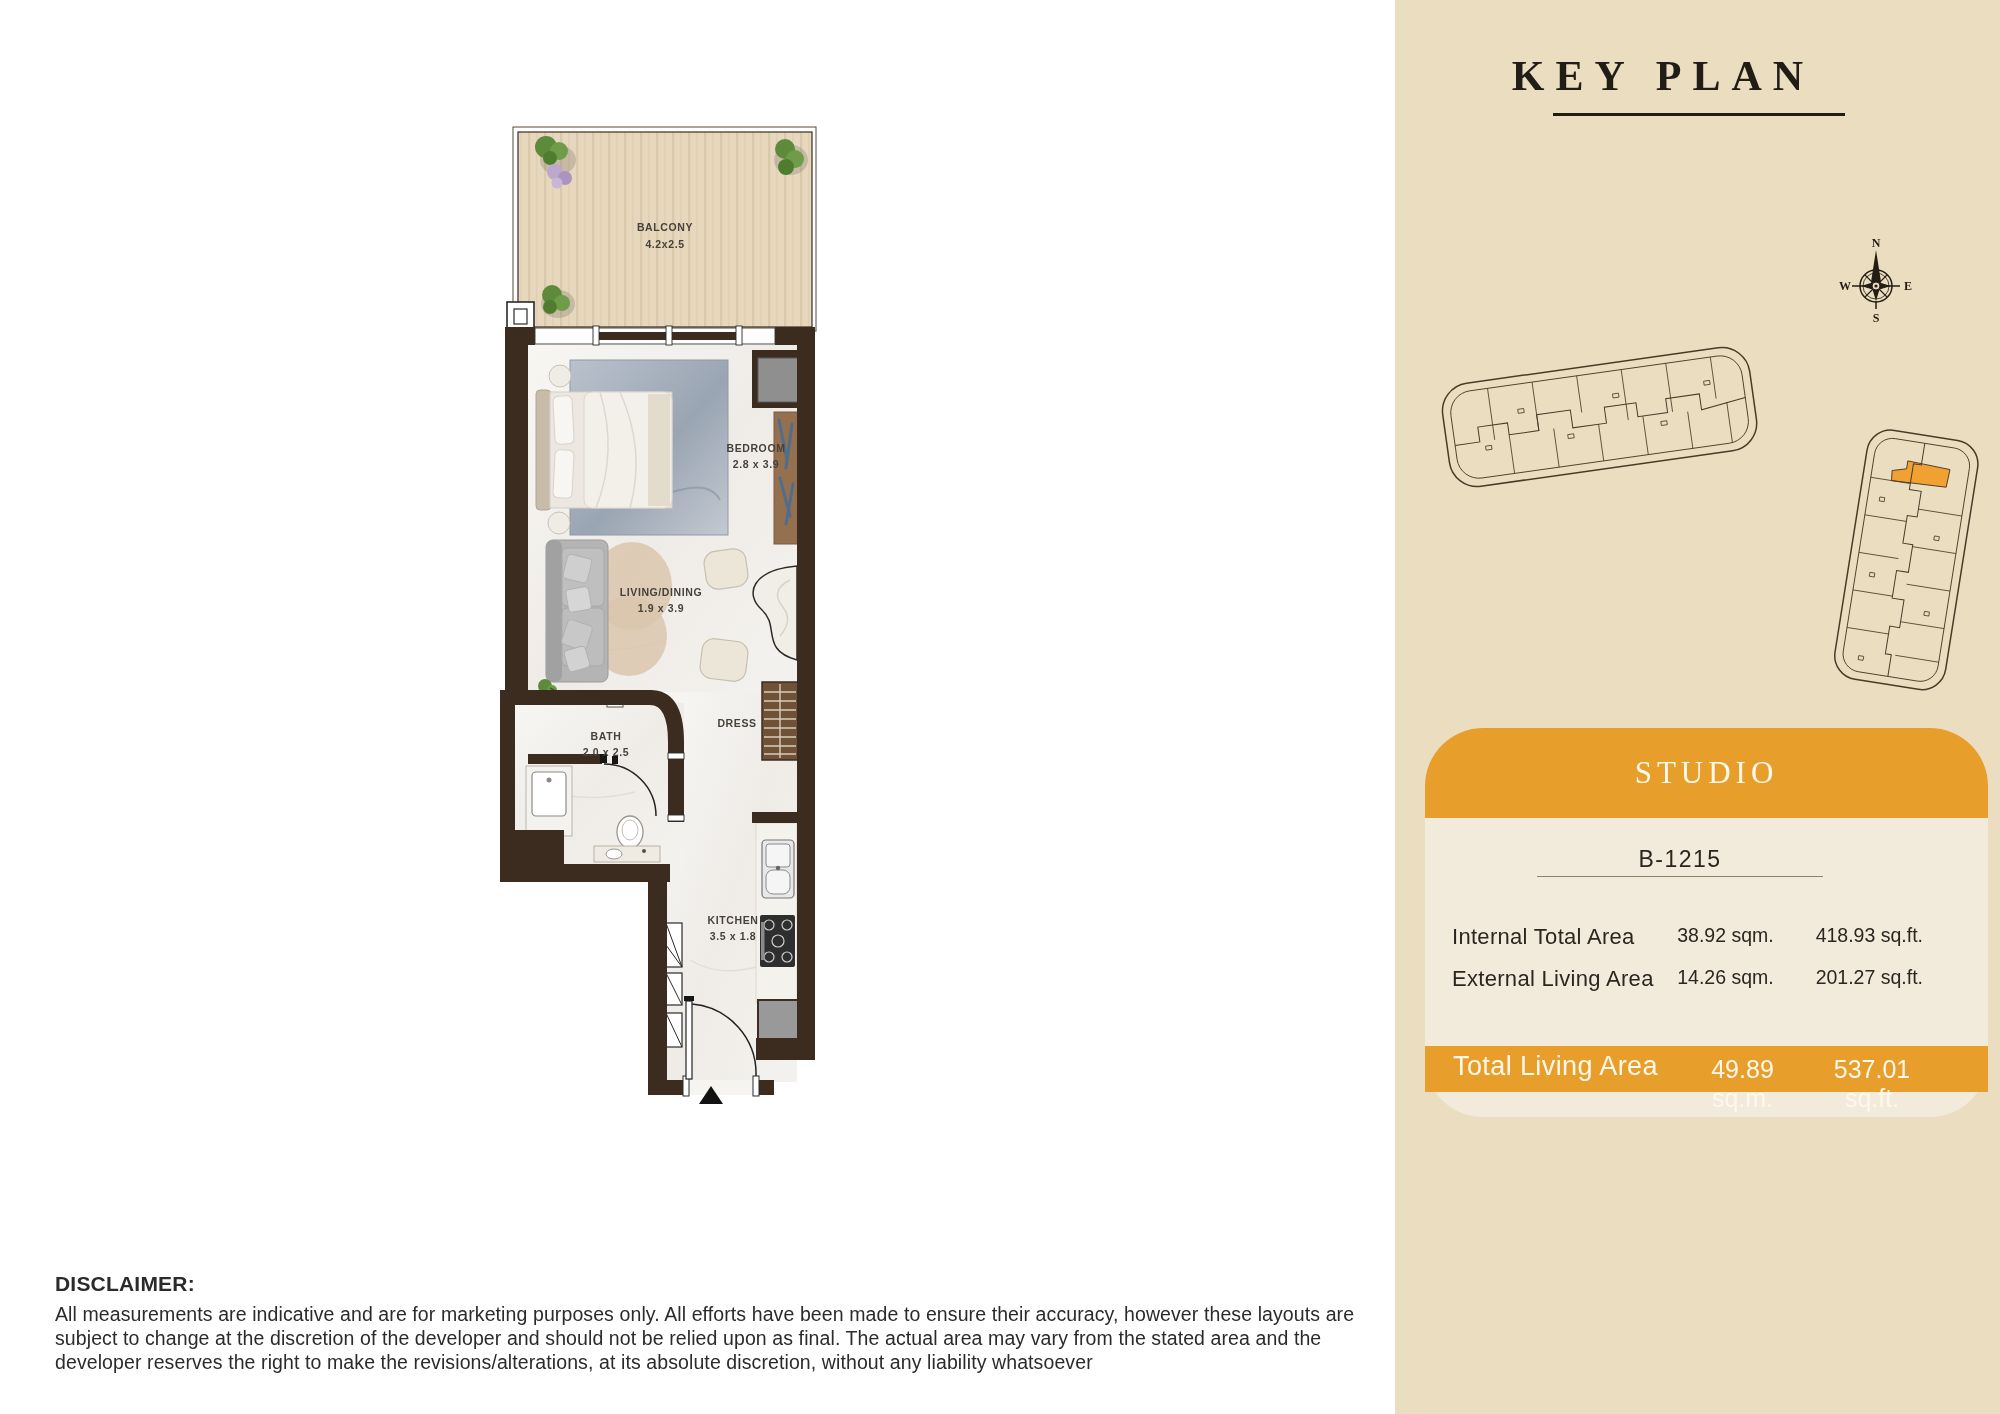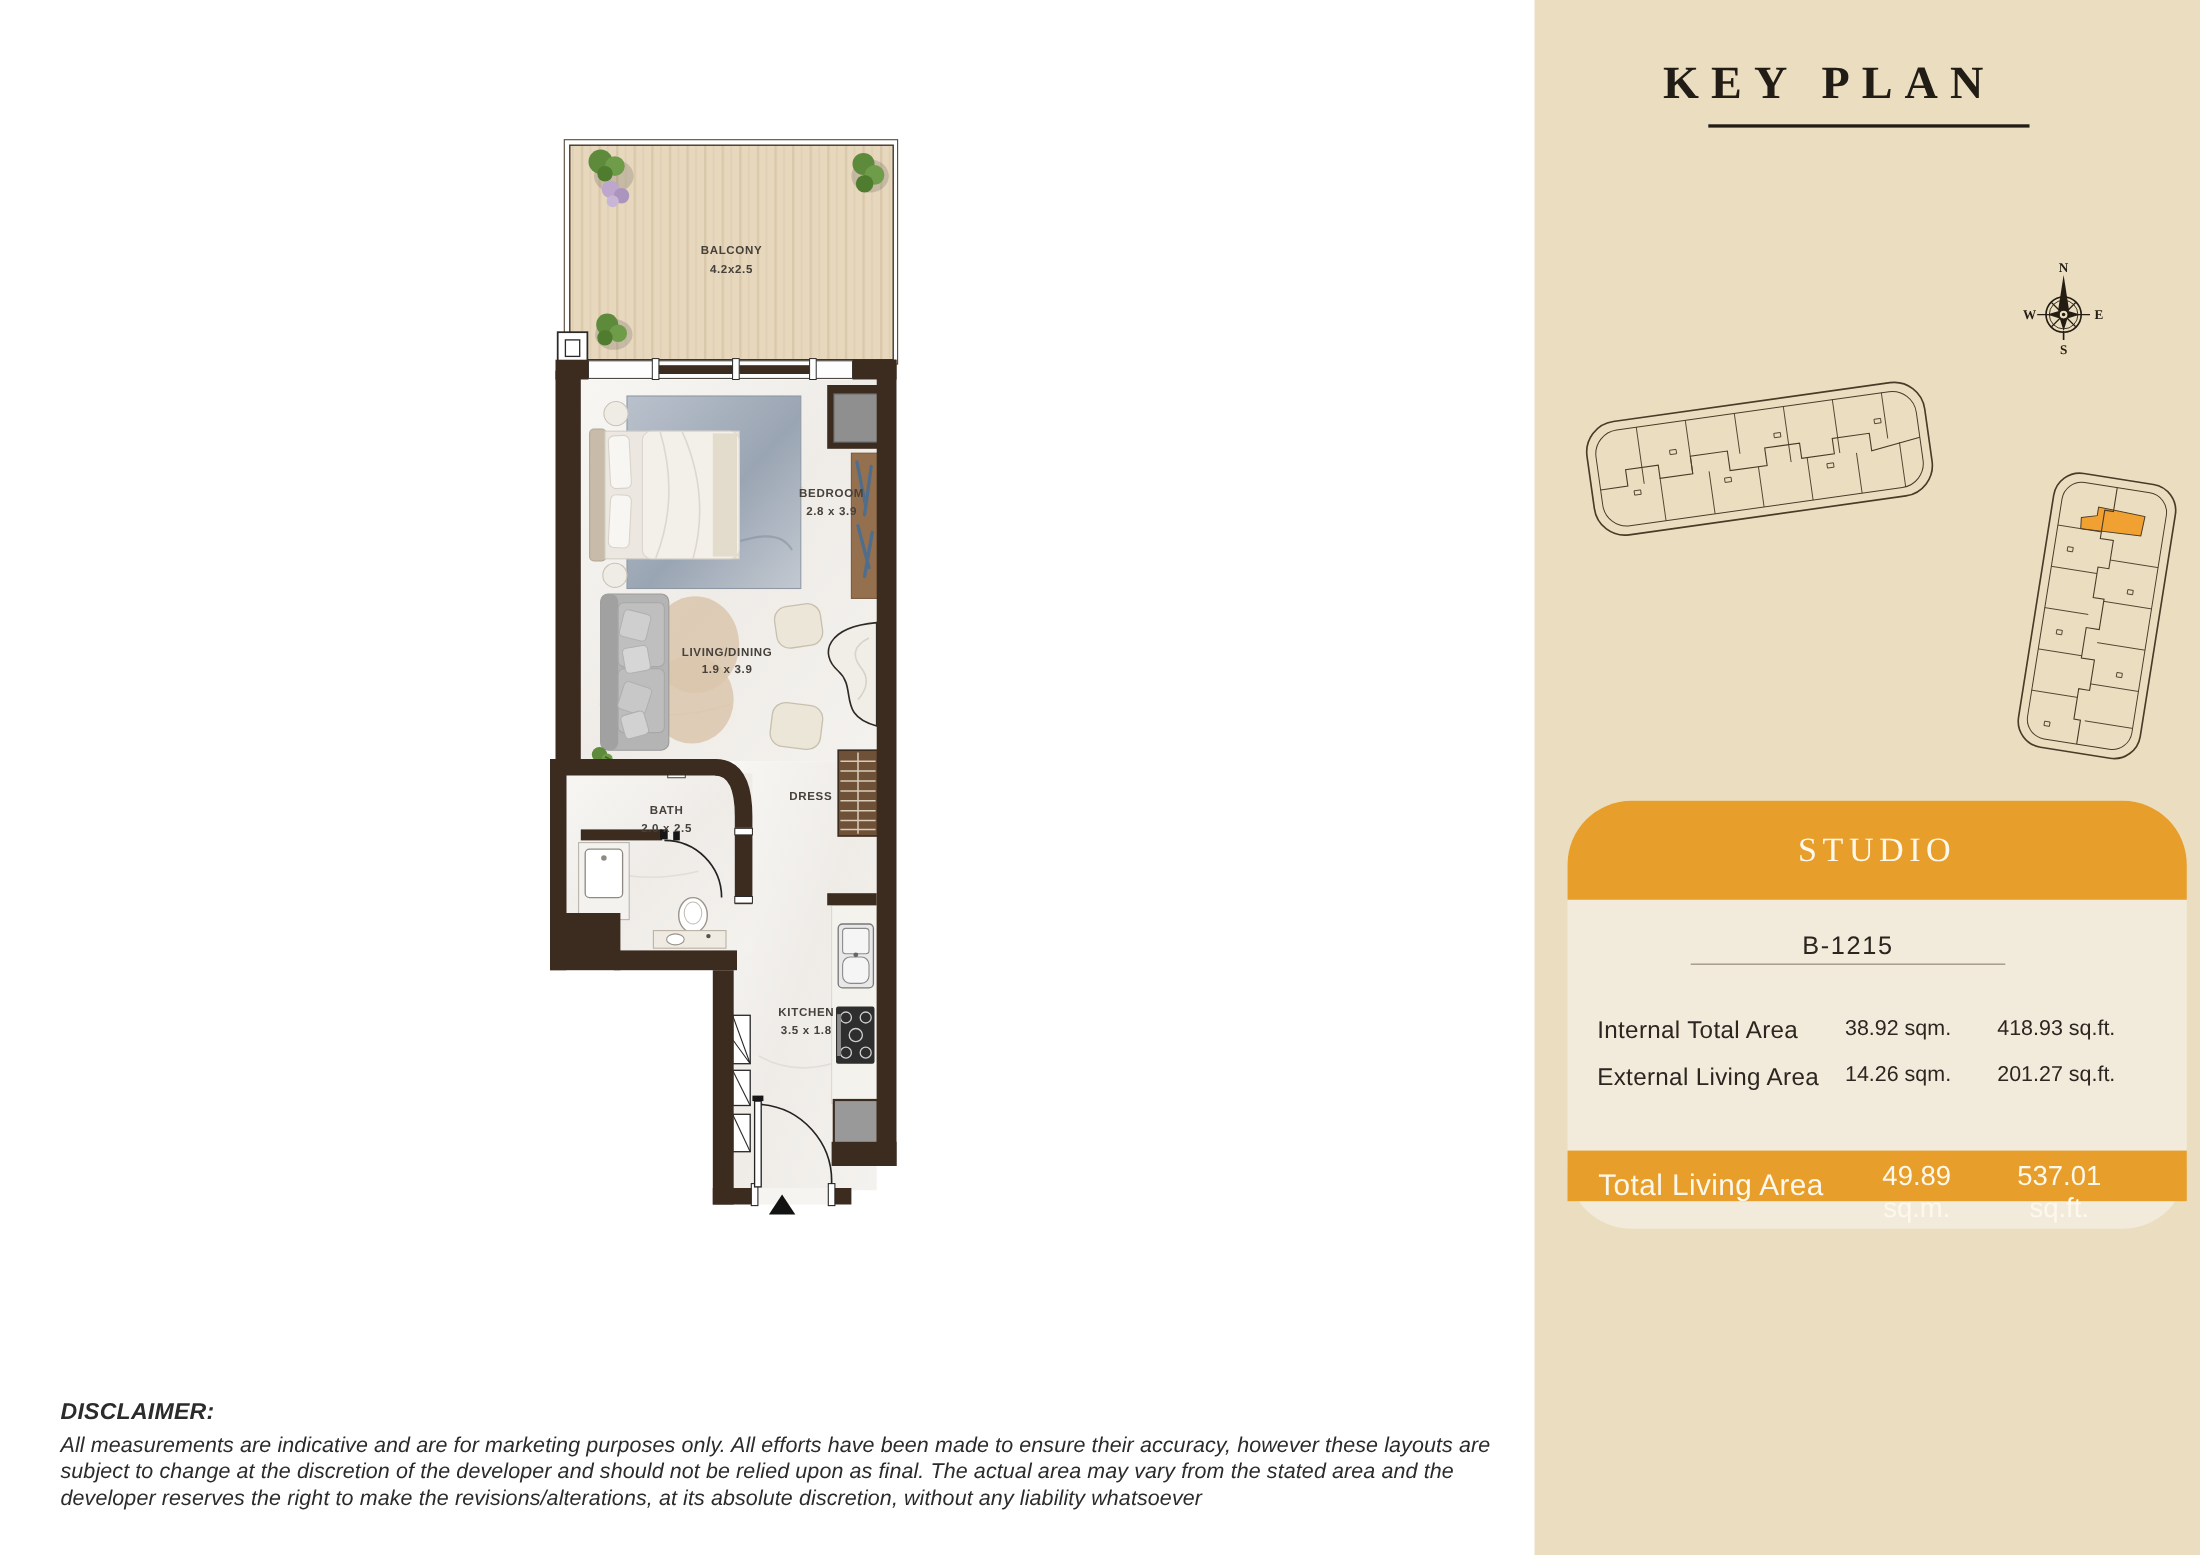--- a/index.html
+++ b/index.html
@@ -34,26 +34,26 @@
   .card-header span{font-family:"Liberation Serif",serif;font-size:31px;color:#fdf8ec;
                     letter-spacing:5px;font-weight:400;}
   .unit-number{position:absolute;left:112px;top:118px;width:286px;text-align:center;
                font-size:23px;letter-spacing:1.5px;color:#2a251e;}
   .unit-underline{position:absolute;left:112px;top:148px;width:286px;height:1px;background:#8d8170;}
   .area-row{position:absolute;left:0;width:563px;height:26px;}
   .row-label{position:absolute;left:27px;font-size:22px;color:#2b2620;letter-spacing:.3px;}
   .row-metric{position:absolute;left:228px;width:145px;text-align:center;font-size:19.5px;color:#2b2620;}
   .row-imperial{position:absolute;left:360px;width:138px;text-align:right;font-size:19.5px;color:#2b2620;}
   .total-band{position:absolute;left:0;top:318px;width:563px;height:46px;background:#E89E2B;}
-  .total-label{position:absolute;left:28px;top:16px;font-size:27px;color:#fdf8ec;letter-spacing:.4px;}
+  .total-label{position:absolute;left:28px;top:5px;font-size:27px;color:#fdf8ec;letter-spacing:.4px;}
   .total-metric{position:absolute;left:255px;top:9px;width:125px;text-align:center;font-size:25px;color:#fdf8ec;}
   .total-imperial{position:absolute;left:382px;top:9px;width:130px;text-align:center;font-size:25px;color:#fdf8ec;}
 
   
-  .disclaimer{position:absolute;left:55px;top:1272px;width:1320px;color:#2b2b2b;font-style:italic;}
+  .disclaimer{position:absolute;left:55px;top:1272px;width:1320px;color:#2b2b2b;}
   .disc-head{font-size:21px;font-weight:700;letter-spacing:.2px;margin-bottom:6px;}
   .disc-body{font-size:19.5px;line-height:24px;margin:0;letter-spacing:.1px;}
 </style>
 </head>
 <body>
 
 <svg class="floorplan" viewBox="495 100 340 1015">
   <defs>
     <linearGradient id="marble" x1="0" y1="0" x2="1" y2="1">
       <stop offset="0" stop-color="#f7f6f3"></stop>

